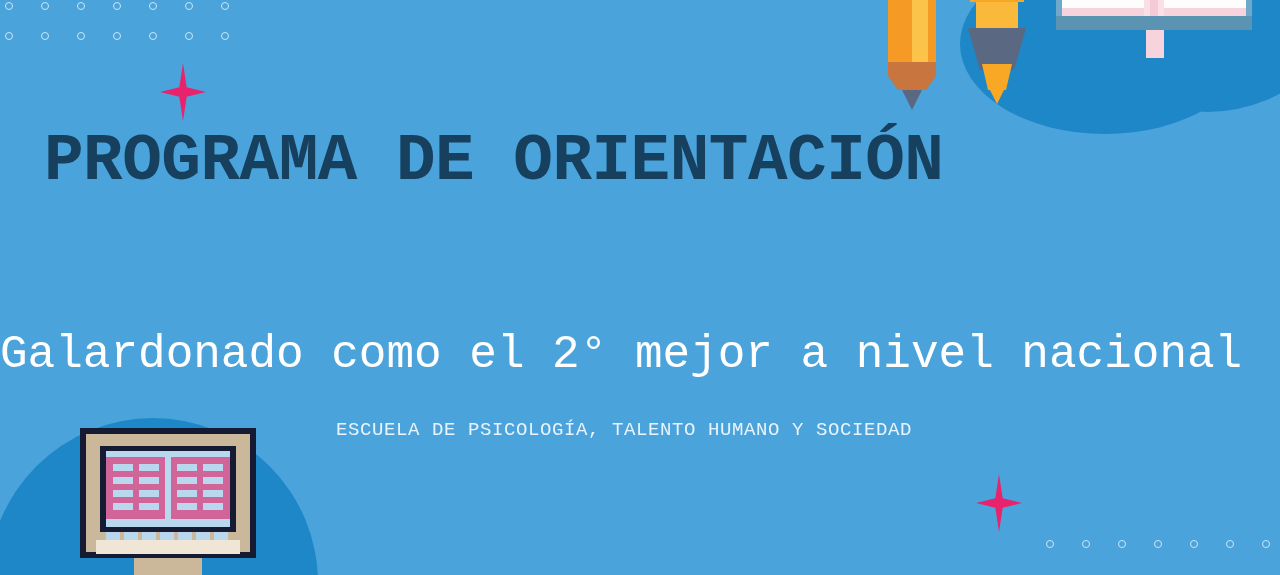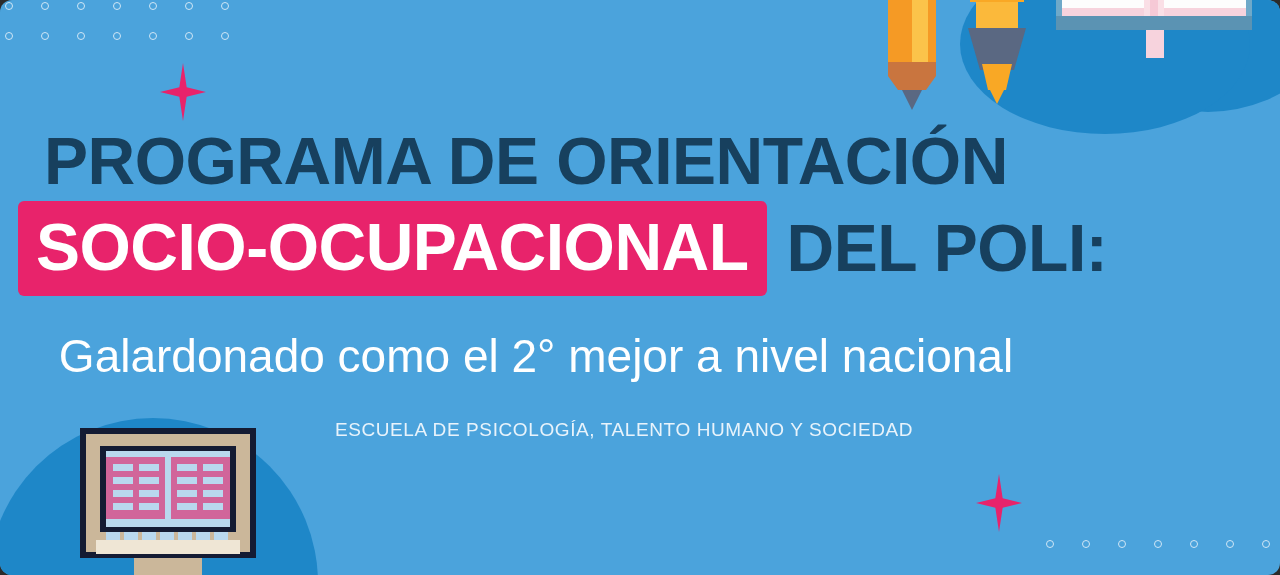--- a/index.html
+++ b/index.html
@@ -6,23 +6,22 @@
     margin: 0;
     padding: 0;
     background: #2b2b2b;
   }
   #banner {
     position: relative;
     width: 1280px;
     height: 575px;
     overflow: hidden;
     background: #4ba3dc;
-    font-family: Liberation Sans, sans-serif;
+    font-family: Liberation Mono, monospace;
     user-select: none;
-    border-radius: 12px;
   }
 
   
   .deco-circle {
     position: absolute;
     border-radius: 50%;
     background: #1e87c8;
   }
   #circle-topright {
     width: 300px;
@@ -290,23 +289,19 @@
     <rect x="142" y="108" width="14" height="10" fill="#b9d8ee"></rect>
 
     <rect x="24" y="116" width="144" height="14" fill="#efe6d5"></rect>
 
     <rect x="62" y="134" width="68" height="24" fill="#cbb79a"></rect>
     <rect x="62" y="152" width="68" height="8" fill="#efe6d5"></rect>
   </svg>
 
   <div id="headline-block">
     <div class="headline-row" id="headline-line-1">PROGRAMA DE ORIENTACIÓN</div>
-    <div class="headline-row" id="headline-line-2">
-      <span id="headline-highlight">SOCIO-OCUPACIONAL</span>
-      <span id="headline-tail">DEL POLI:</span>
-    </div>
   </div>
 
   <div id="subtitle">Galardonado como el 2° mejor a nivel nacional</div>
 
   <div id="caption">ESCUELA DE PSICOLOGÍA, TALENTO HUMANO Y SOCIEDAD</div>
 
 </div>
 
 </body></html>

